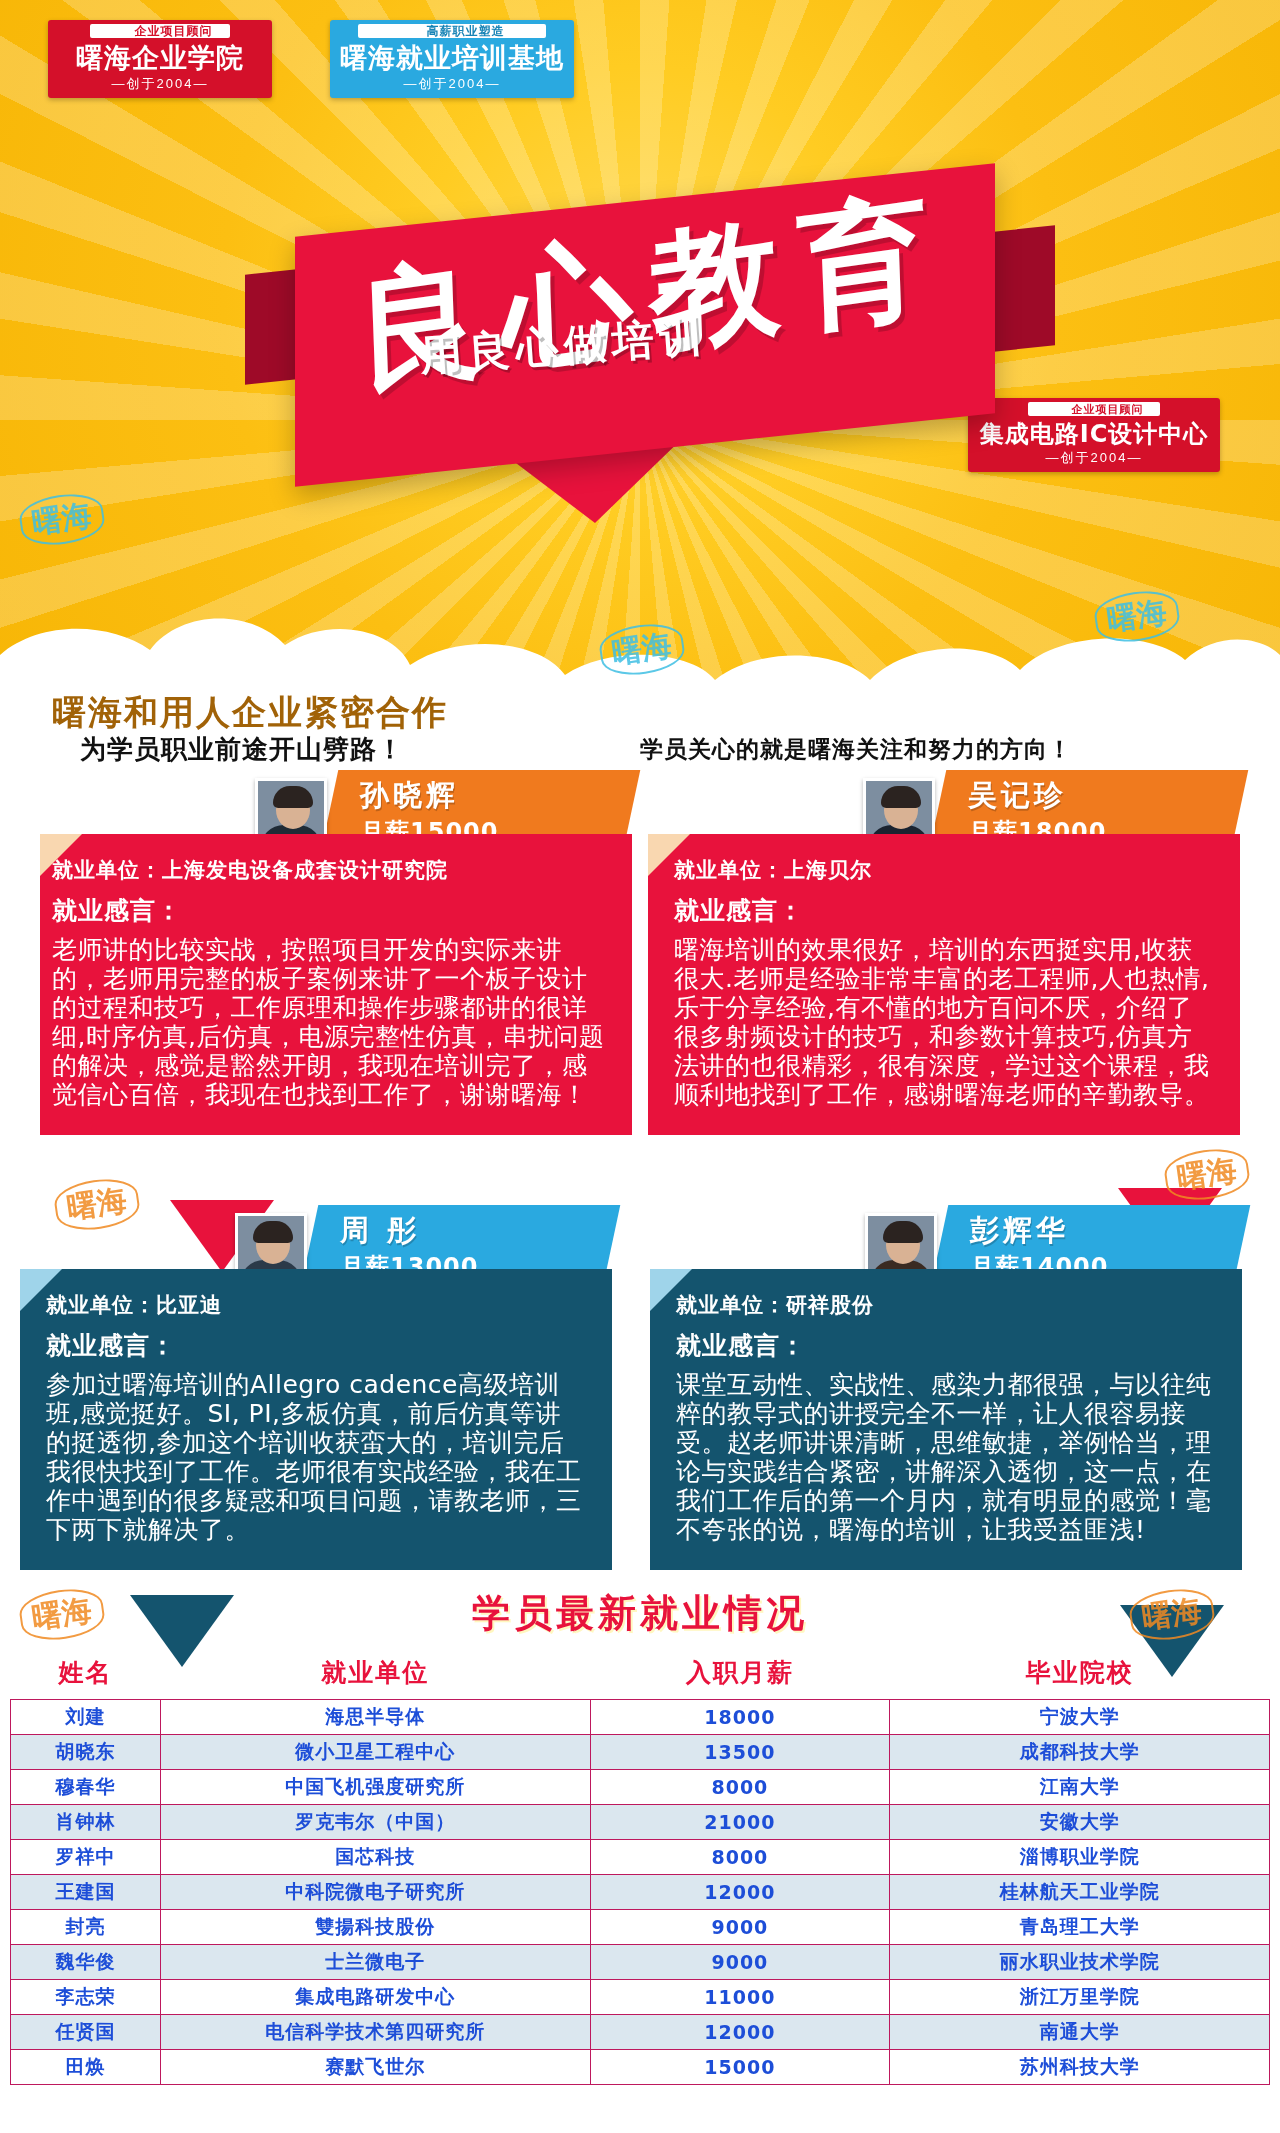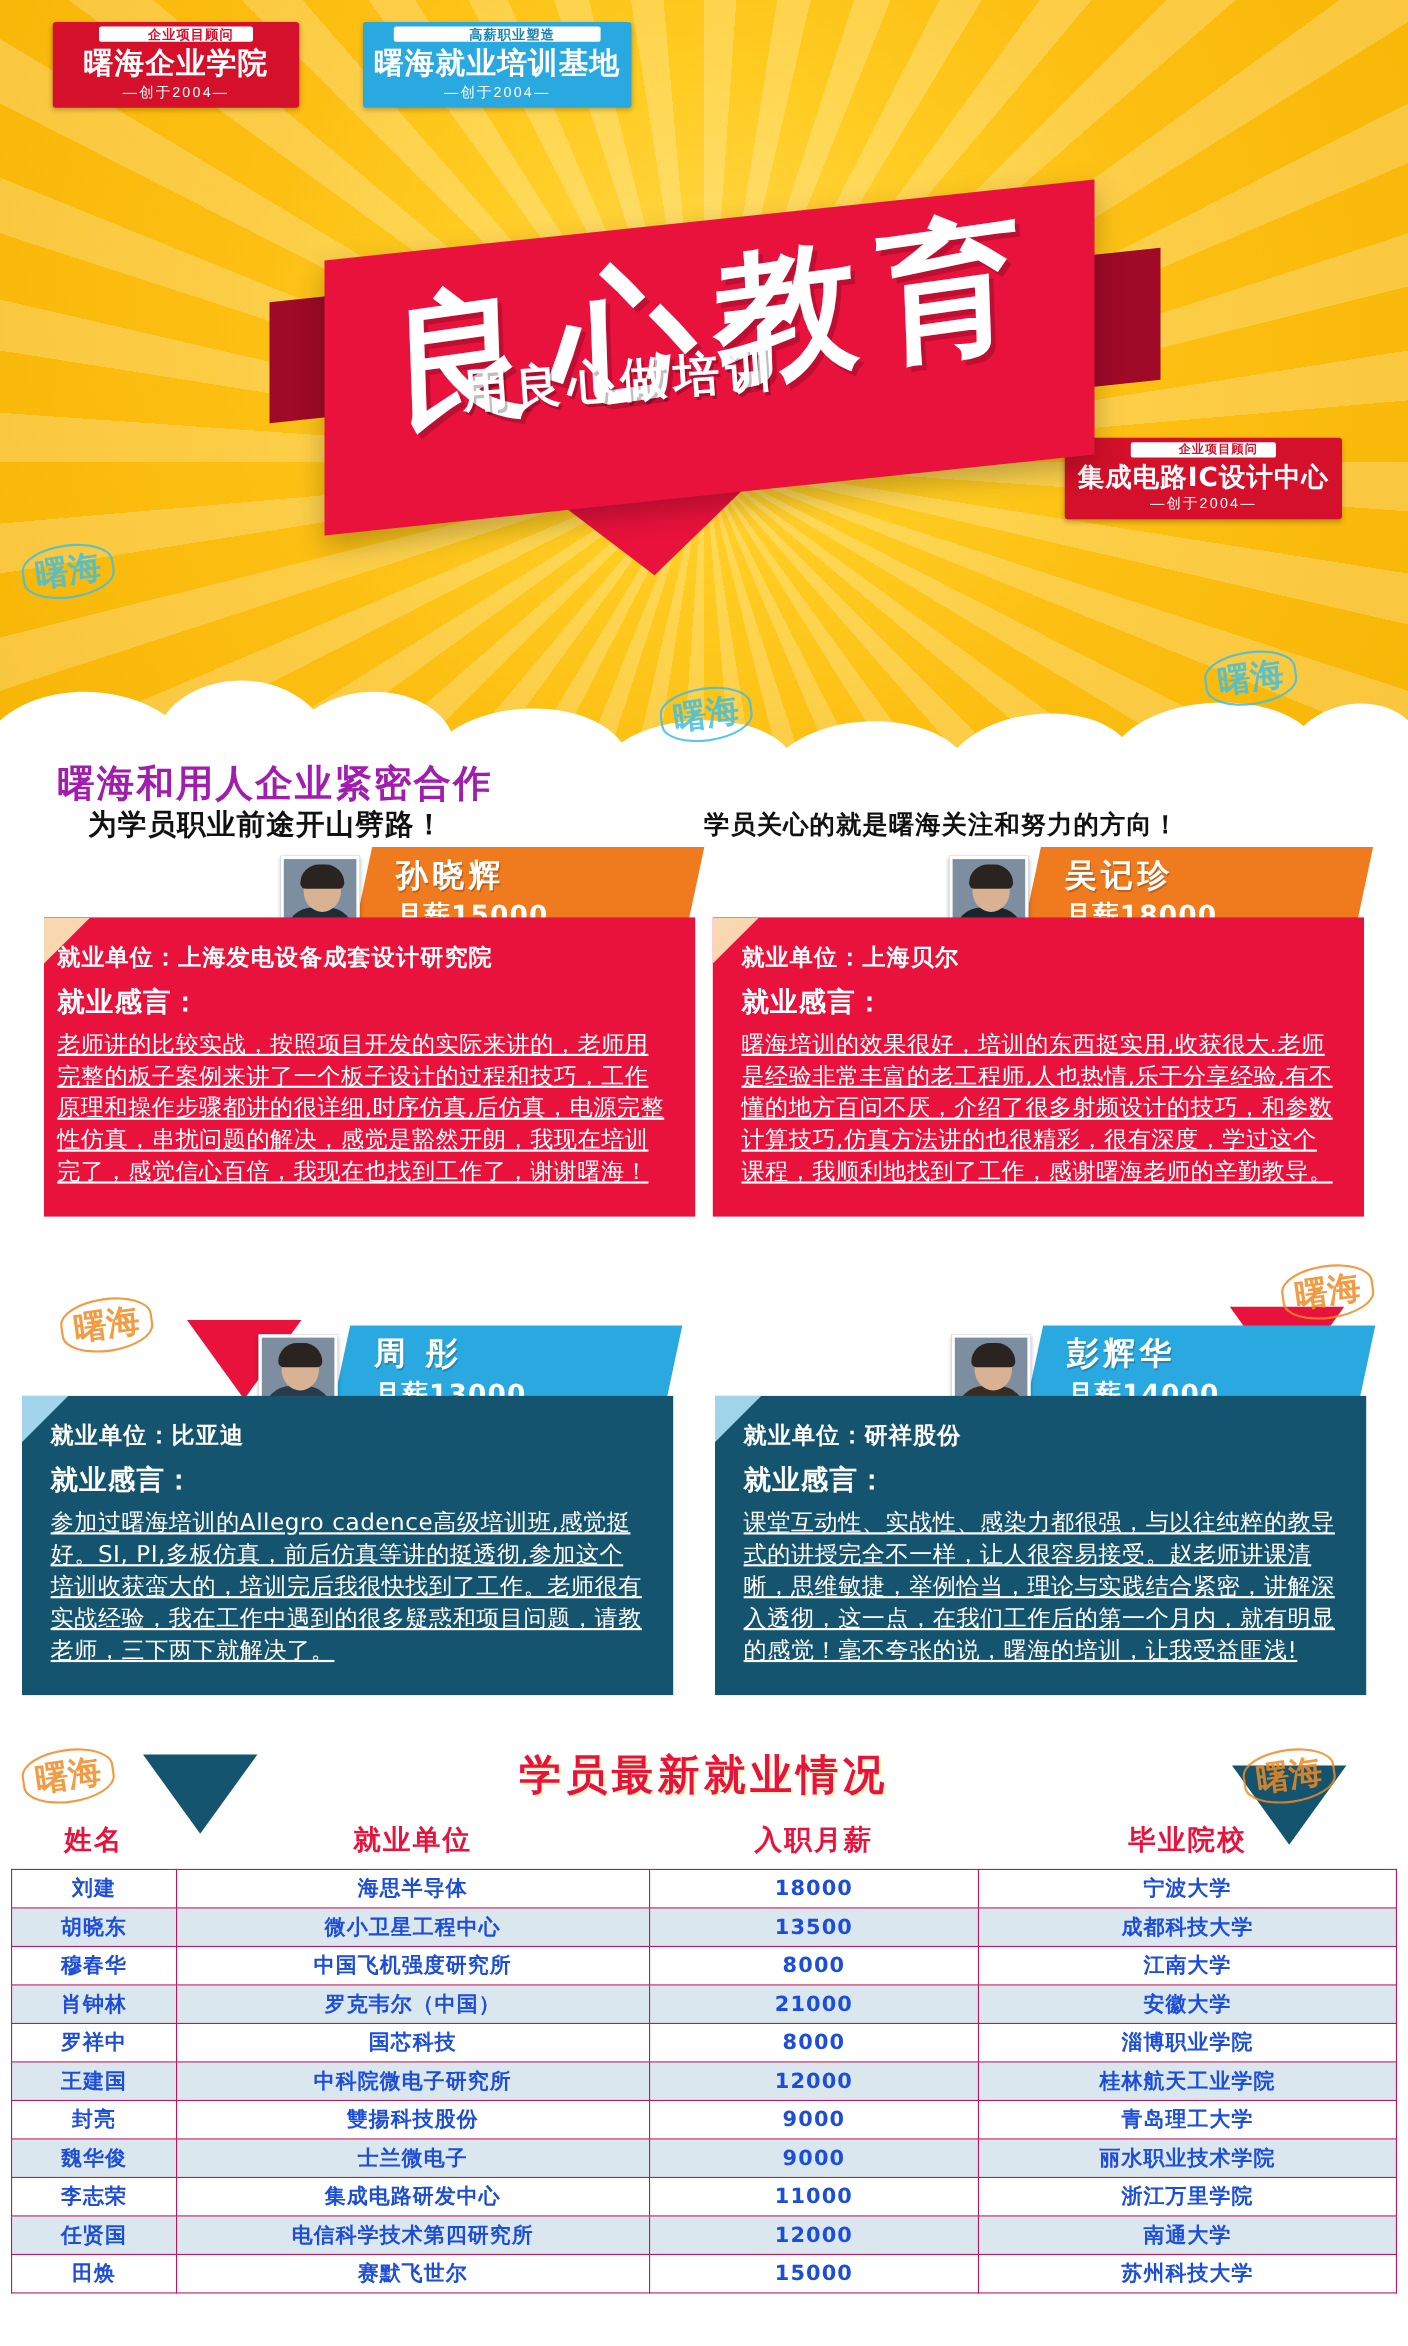--- a/index.html
+++ b/index.html
@@ -92,21 +92,21 @@
     position: absolute; color: #3fbfe3; font-size: 30px; font-weight: bold;
     font-family: "DejaVu Sans", sans-serif; opacity: .85;
     border: 2px solid #3fbfe3; border-radius: 50%/40%; padding: 2px 10px;
     transform: rotate(-8deg);
   }
   .wm.orange { color: #f08a22; border-color: #f08a22; }
 
   
   .mid-head { position: absolute; top: 690px; left: 0; width: 1280px; height: 80px; }
   .mh1 { position: absolute; left: 52px; top: 0px; font-size: 34px; font-weight: bold;
-         font-family: "DejaVu Sans", sans-serif; color: #a21caf; letter-spacing: 2px;}
+         font-family: "DejaVu Sans", sans-serif; color: #a16207; letter-spacing: 2px;}
   .mh2 { position: absolute; left: 80px; top: 42px; font-size: 26px; font-weight: bold;
          font-family: "DejaVu Sans", sans-serif; color: #111; letter-spacing: 1px;}
   .mh3 { position: absolute; left: 640px; top: 44px; font-size: 23px; font-weight: bold;
          font-family: "DejaVu Sans", sans-serif; color: #111; letter-spacing: 1px;}
 
   
   .card { position: absolute; width: 592px; }
   .card .name-tag {
     position: absolute; top: 0; left: 290px; width: 302px; height: 78px;
     transform: skewX(-12deg);
@@ -140,22 +140,22 @@
     position: absolute; top: 64px; left: 0; width: 592px; padding: 22px 26px 26px;
     color: #fff;
   }
   .card .corner {
     position: absolute; top: 64px; left: 0; width: 42px; height: 42px;
   }
   .card .unit { font-size: 21px; font-weight: bold; letter-spacing: 1px;
                 font-family: "DejaVu Sans", sans-serif; margin-bottom: 10px; }
   .card .lead { font-size: 25px; font-weight: bold; letter-spacing: 1px;
                 font-family: "DejaVu Sans", sans-serif; margin-bottom: 8px;}
-  .card .text { font-size: 21px; line-height: 29px; letter-spacing: .5px;
-                font-family: "DejaVu Sans", sans-serif; text-decoration: underline; }
+  .card .text { font-size: 25px; line-height: 29px; letter-spacing: .5px;
+                font-family: "DejaVu Sans", sans-serif; }
   .card .tail {
     position: absolute; width: 0; height: 0;
   }
 
   
   .sec-title {
     position: absolute; top: 1588px; left: 0; width: 1280px; text-align: center;
     font-size: 38px; font-weight: bold; color: #e8123c; letter-spacing: 4px;
     font-family: "DejaVu Sans", sans-serif; text-shadow: 2px 2px 0 #fff7c0;
   }

